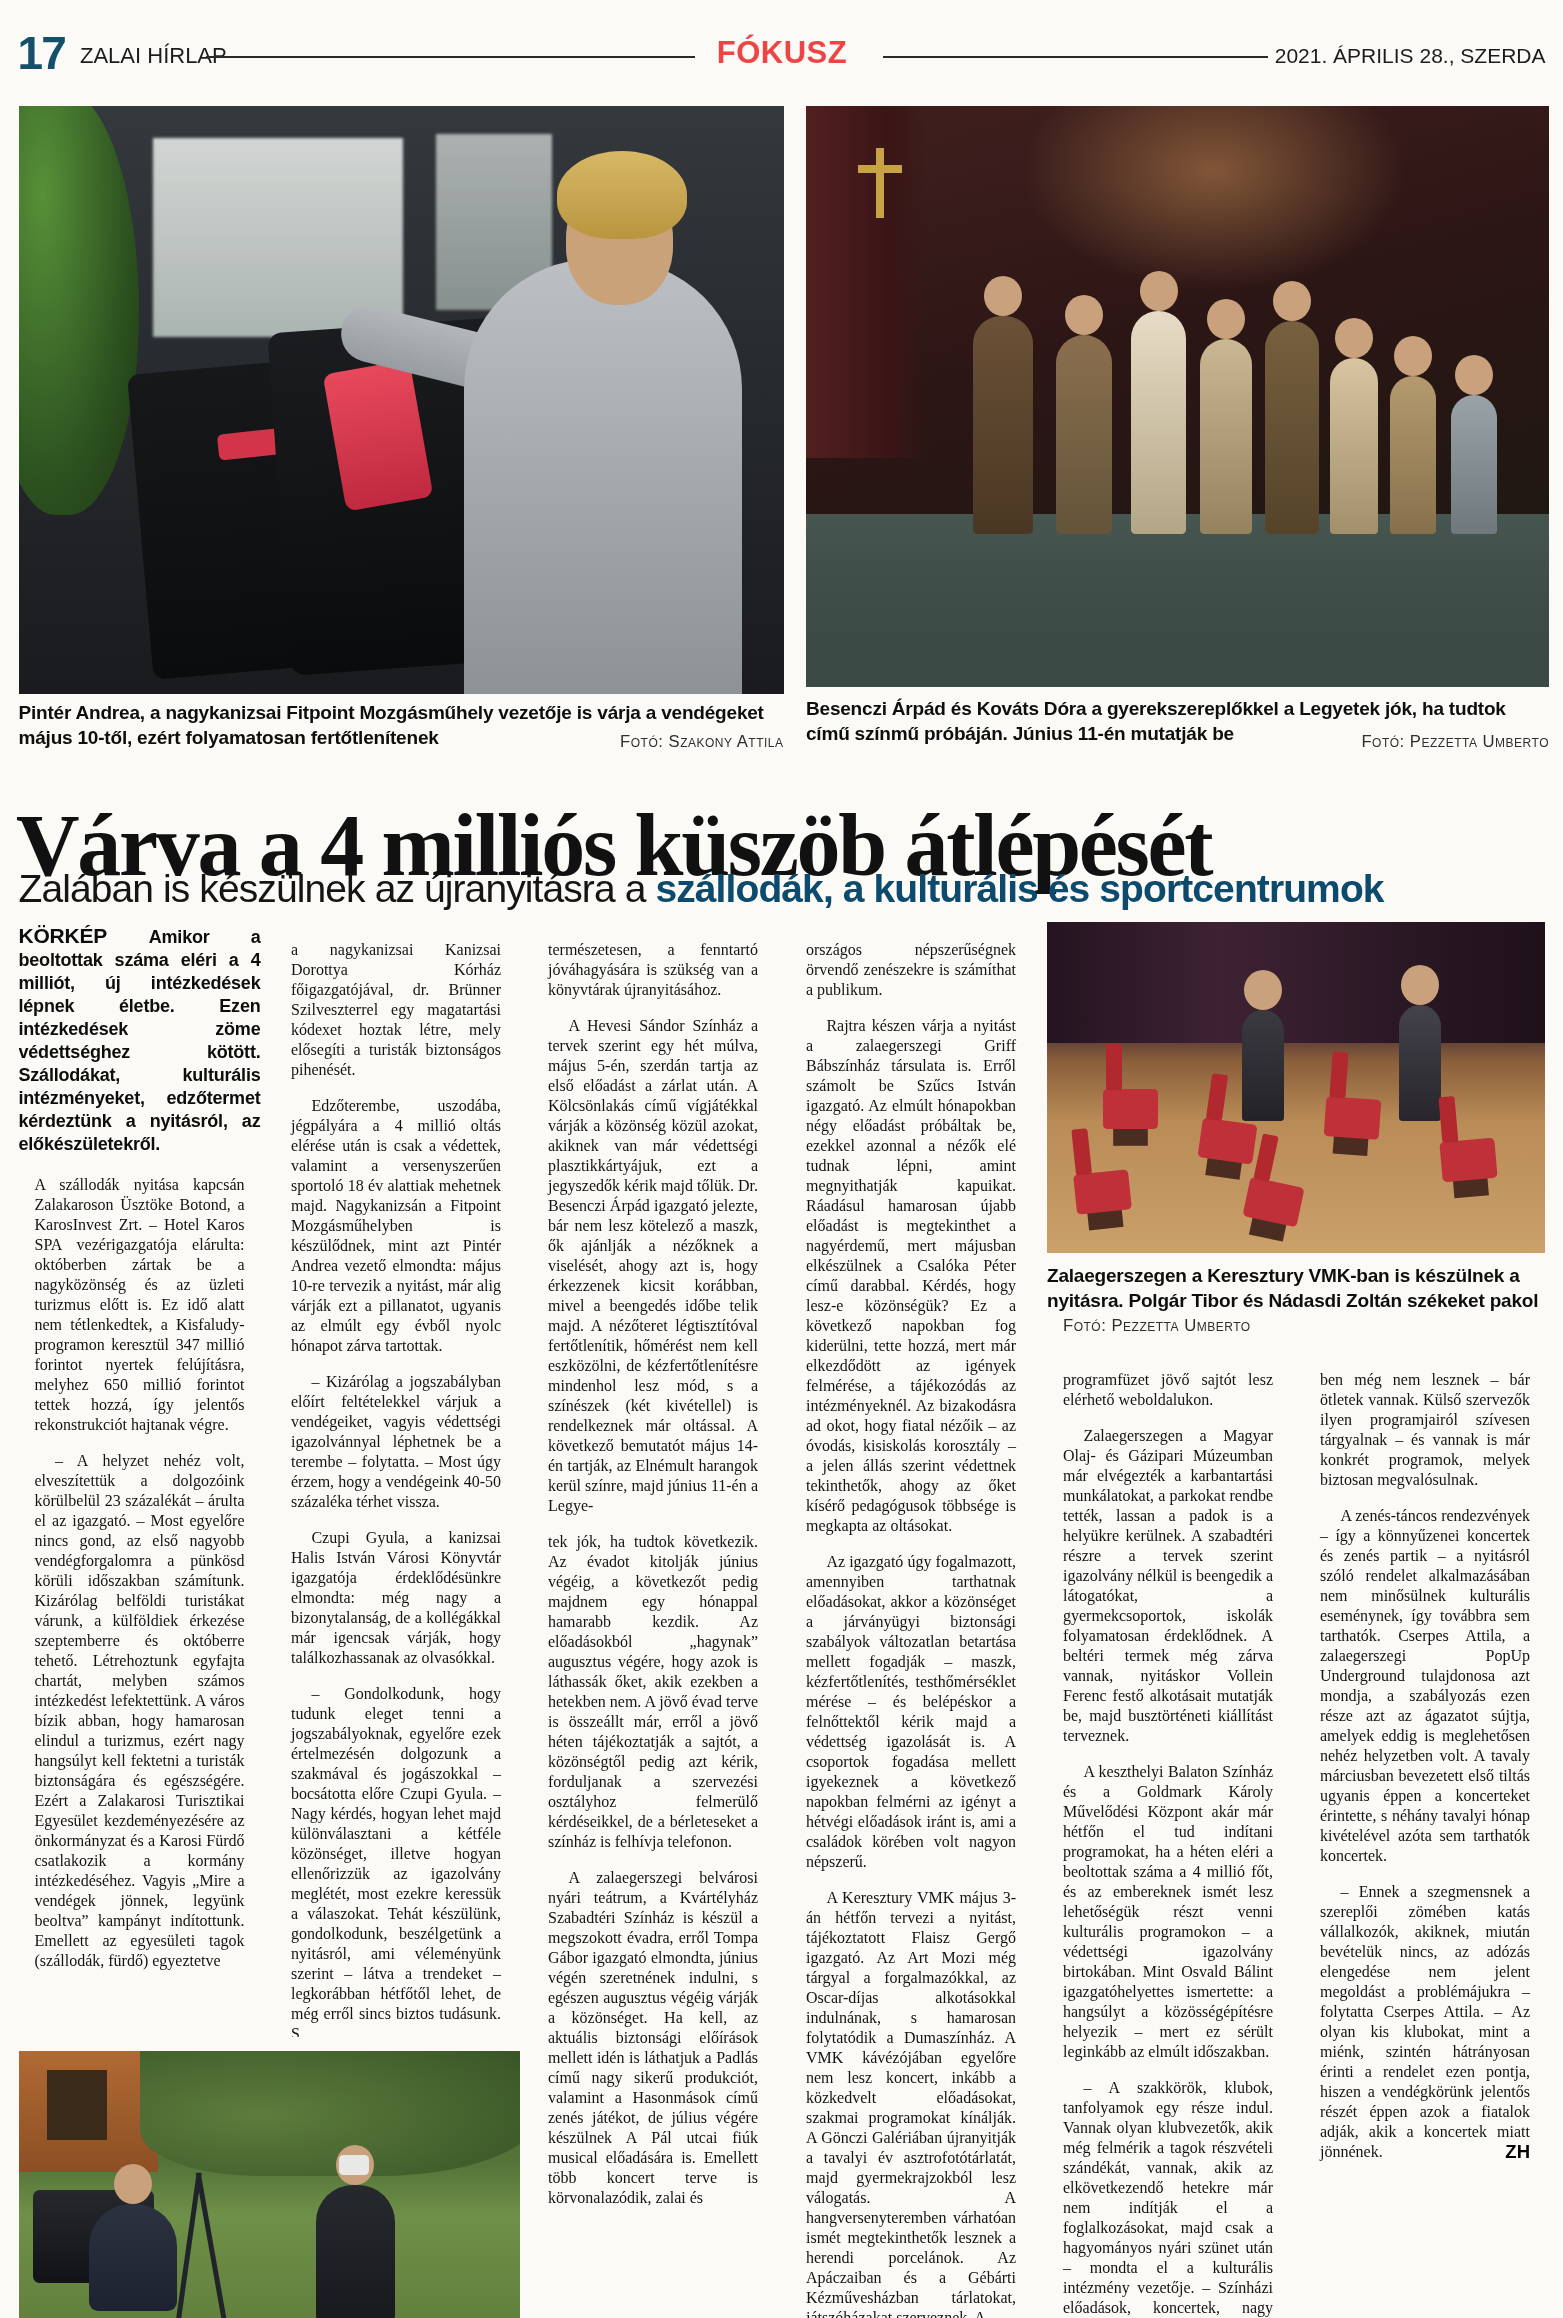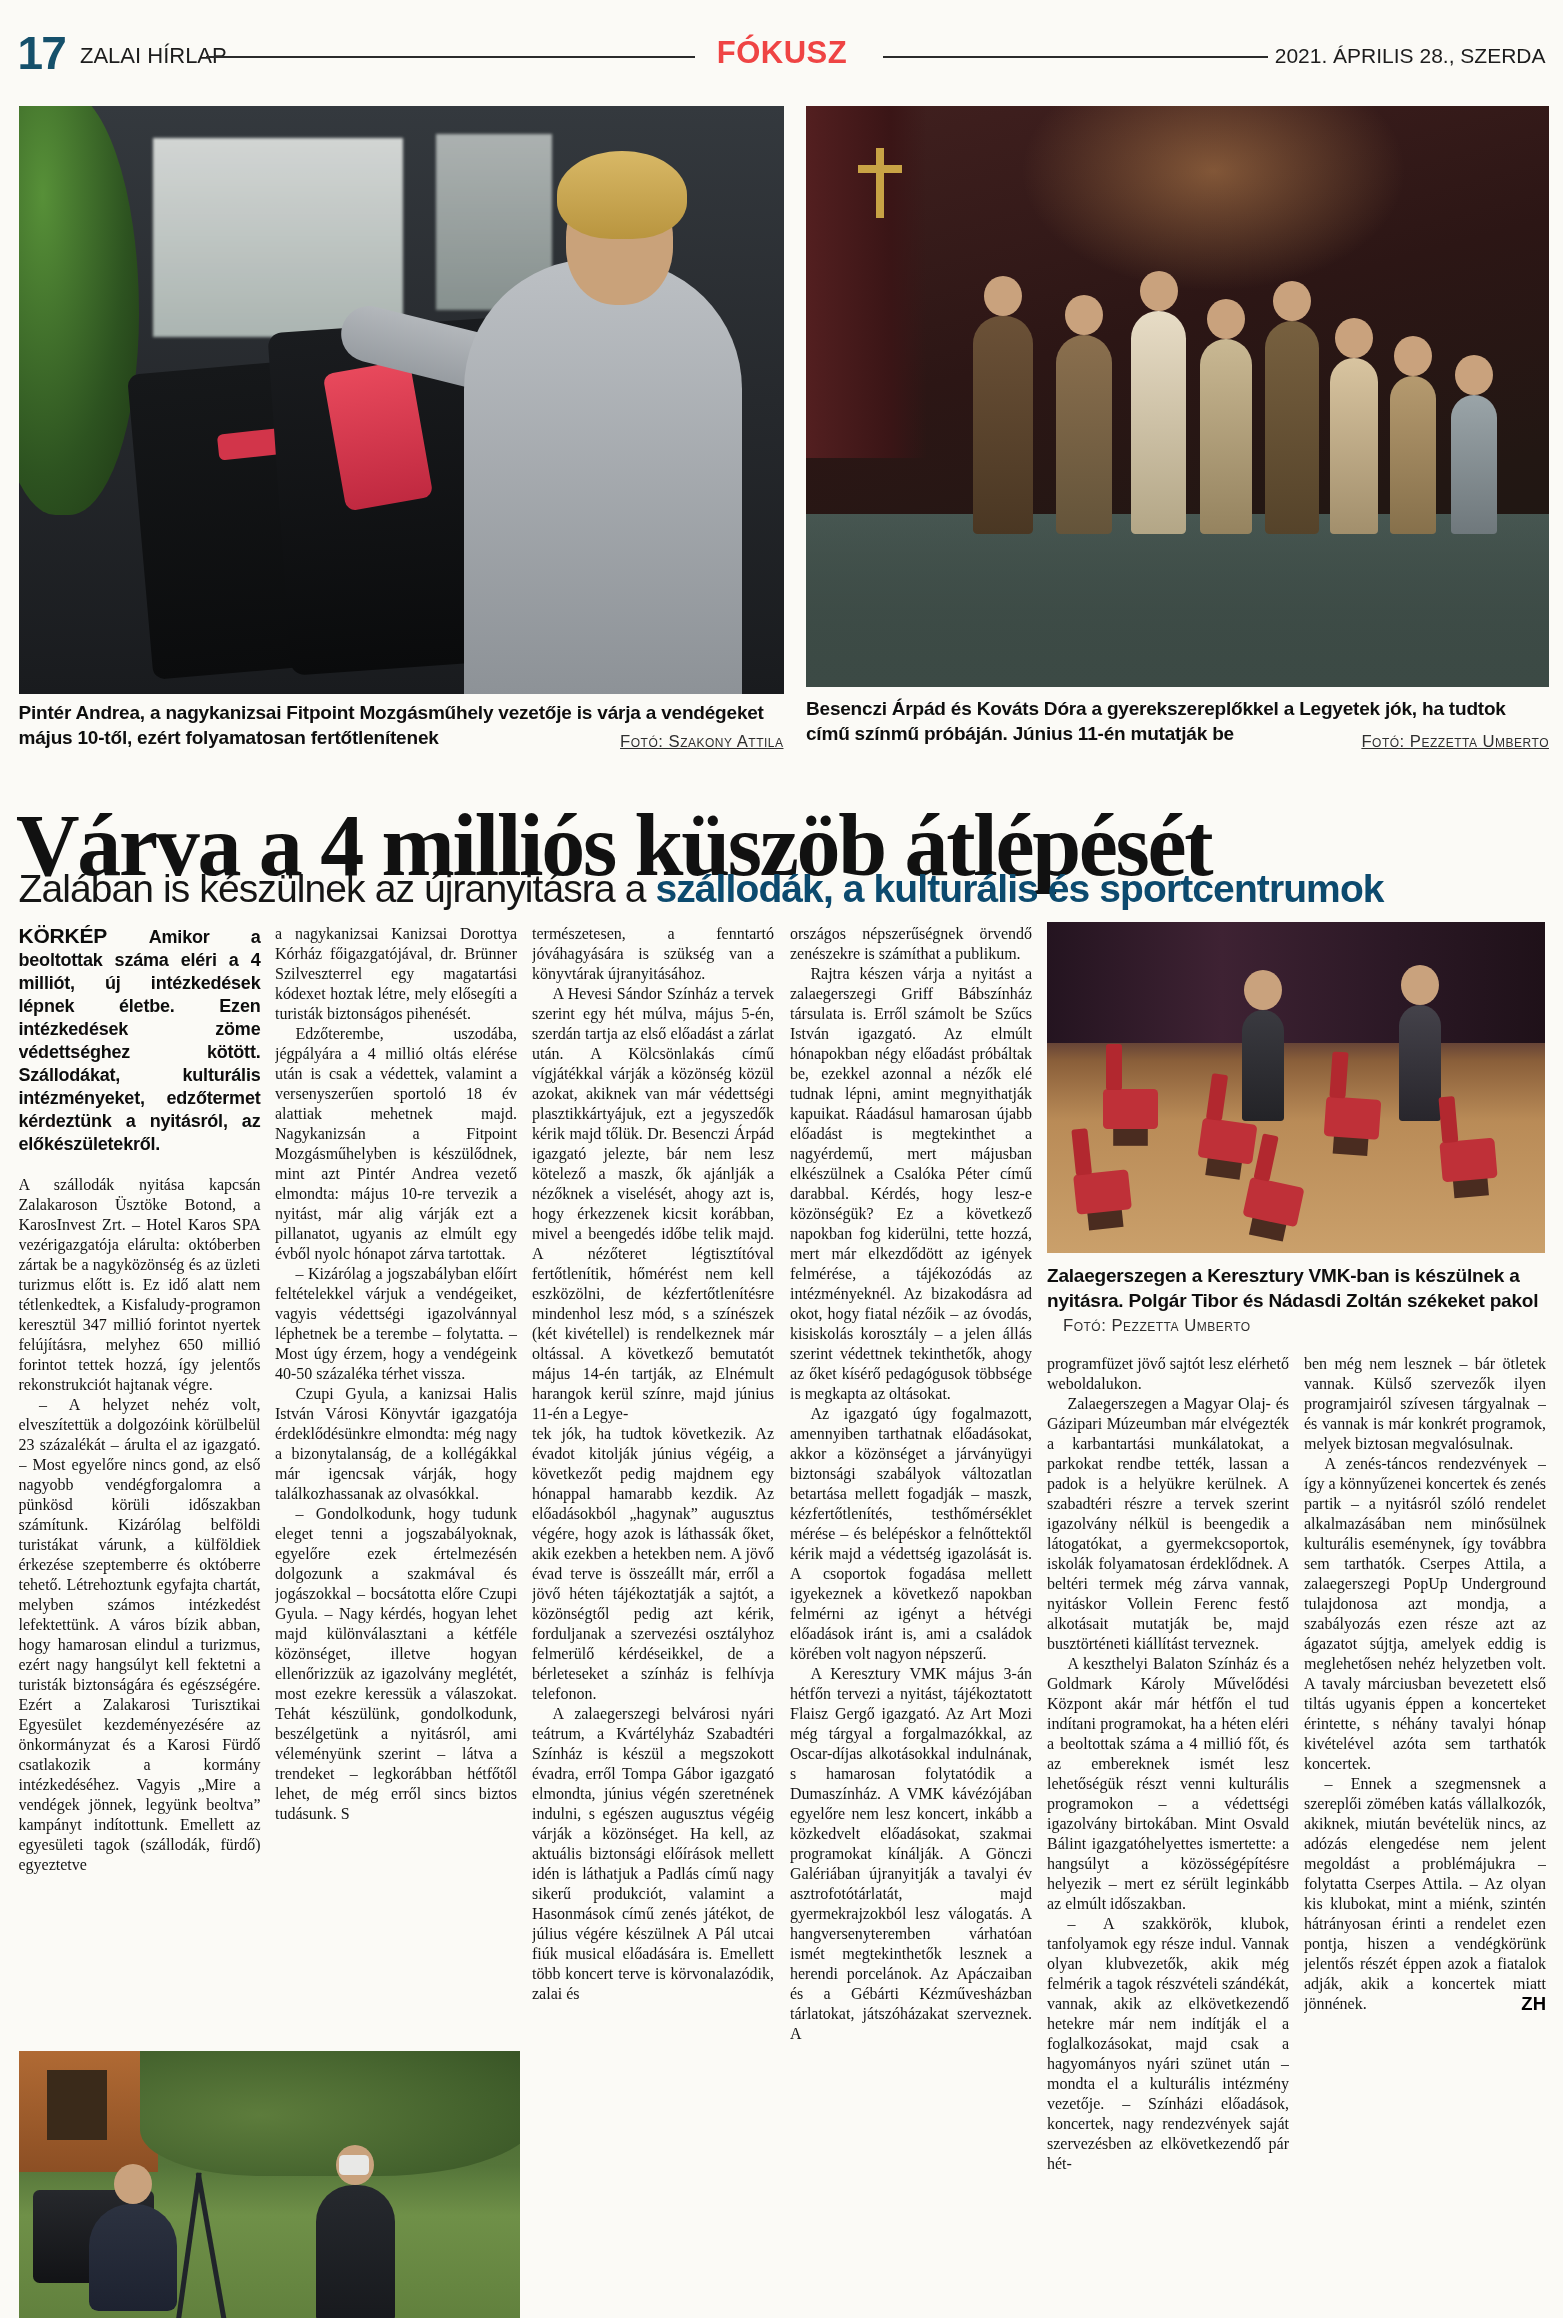--- a/index.html
+++ b/index.html
@@ -34,21 +34,21 @@
   .fig::before{content:"";position:absolute;top:-40px;left:50%;transform:translateX(-50%);
         width:38px;height:40px;border-radius:50%;background:#c9a27d;}
   .chair{width:55px;height:40px;background:#bf3038;border-radius:4.6px;box-shadow:0 27px 0 -10.2px #4a2c20;}
   .chair::before{content:"";position:absolute;left:2.8px;top:-45px;width:16px;height:46px;background:#b2282f;border-radius:2.8px;}
 
   
   .caption{position:absolute;font:700 19px/24.6px "Liberation Sans",sans-serif;
         letter-spacing:-0.2px;color:#0e0e0e;text-align:left;}
   .credit{font:400 16.7px/18.5px "Liberation Sans",sans-serif;font-variant:small-caps;
         letter-spacing:0.5px;color:#2e2e2e;font-weight:400;}
-  .credit.abs{position:absolute;right:0;bottom:1.9px;text-decoration:underline;}
+  .credit.abs{position:absolute;right:0;bottom:1.9px;}
   .credit.inline{margin-left:16px;}
   .cap-gym{left:18.5px;top:701px;width:765px;height:52px;}
   .cap-theater{left:806px;top:697px;width:743px;height:56px;}
   .cap-vmk{left:1047px;top:1264px;width:498px;height:74px;}
 
   
   .headline{position:absolute;left:16px;top:742px;width:1535px;white-space:nowrap;
         font:700 88px/1.02 "Liberation Serif",serif;letter-spacing:-2.3px;color:#111;}
   .subheadline{position:absolute;left:18.5px;top:868px;white-space:nowrap;
         font:400 39px/1.1 "Liberation Sans",sans-serif;letter-spacing:-0.9px;color:#151515;}
@@ -56,21 +56,21 @@
 
   
   .col{position:absolute;width:242px;font:16px/20px "Liberation Serif",serif;
         text-align:justify;color:#131313;overflow:hidden;}
   .col-0{left:18.5px;top:924px;height:1113px;}
   .col-1{left:275px;top:924px;height:1113px;}
   .col-2{left:532px;top:924px;height:1427px;}
   .col-3{left:790px;top:924px;height:1427px;}
   .col-4{left:1047px;top:1354px;height:997px;}
   .col-5{left:1304px;top:1354px;height:997px;}
-  .body-p{margin:0;}
+  .body-p{margin:16px;}
   .body-p.indent{text-indent:20.4px;}
   .lead{margin:0 0 18.5px 0;font:700 18px/23px "Liberation Sans",sans-serif;
         letter-spacing:-0.2px;text-align:justify;color:#0d0d0d;}
   .lead-label{font-size:21px;}
   .pullquote{margin:33px 0 28px 0;text-align:center;
         font:400 34px/40px "Liberation Sans",sans-serif;letter-spacing:-0.9px;color:#9d2c44;}
   .endmark{float:right;font:700 18.5px/20px "Liberation Sans",sans-serif;color:#000;}
 </style>
 </head>
 <body>

